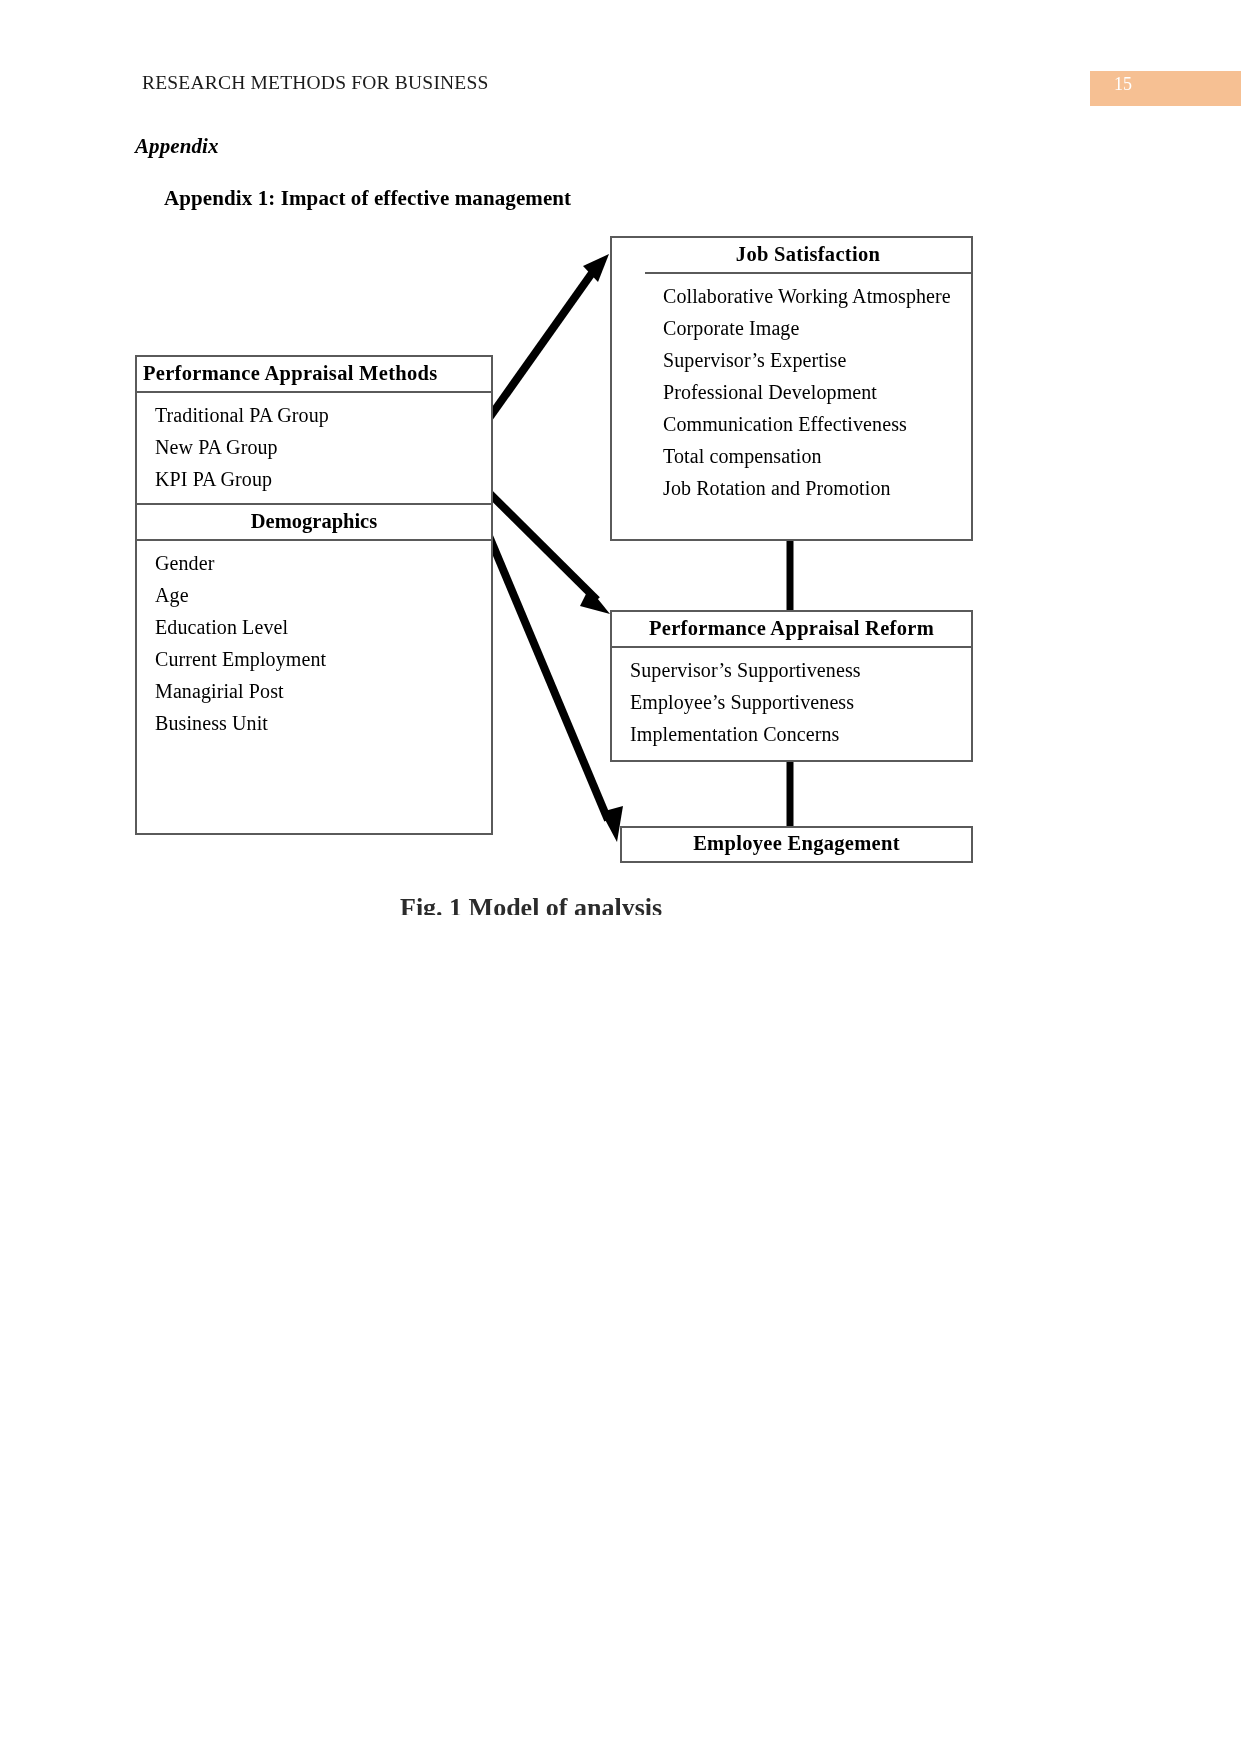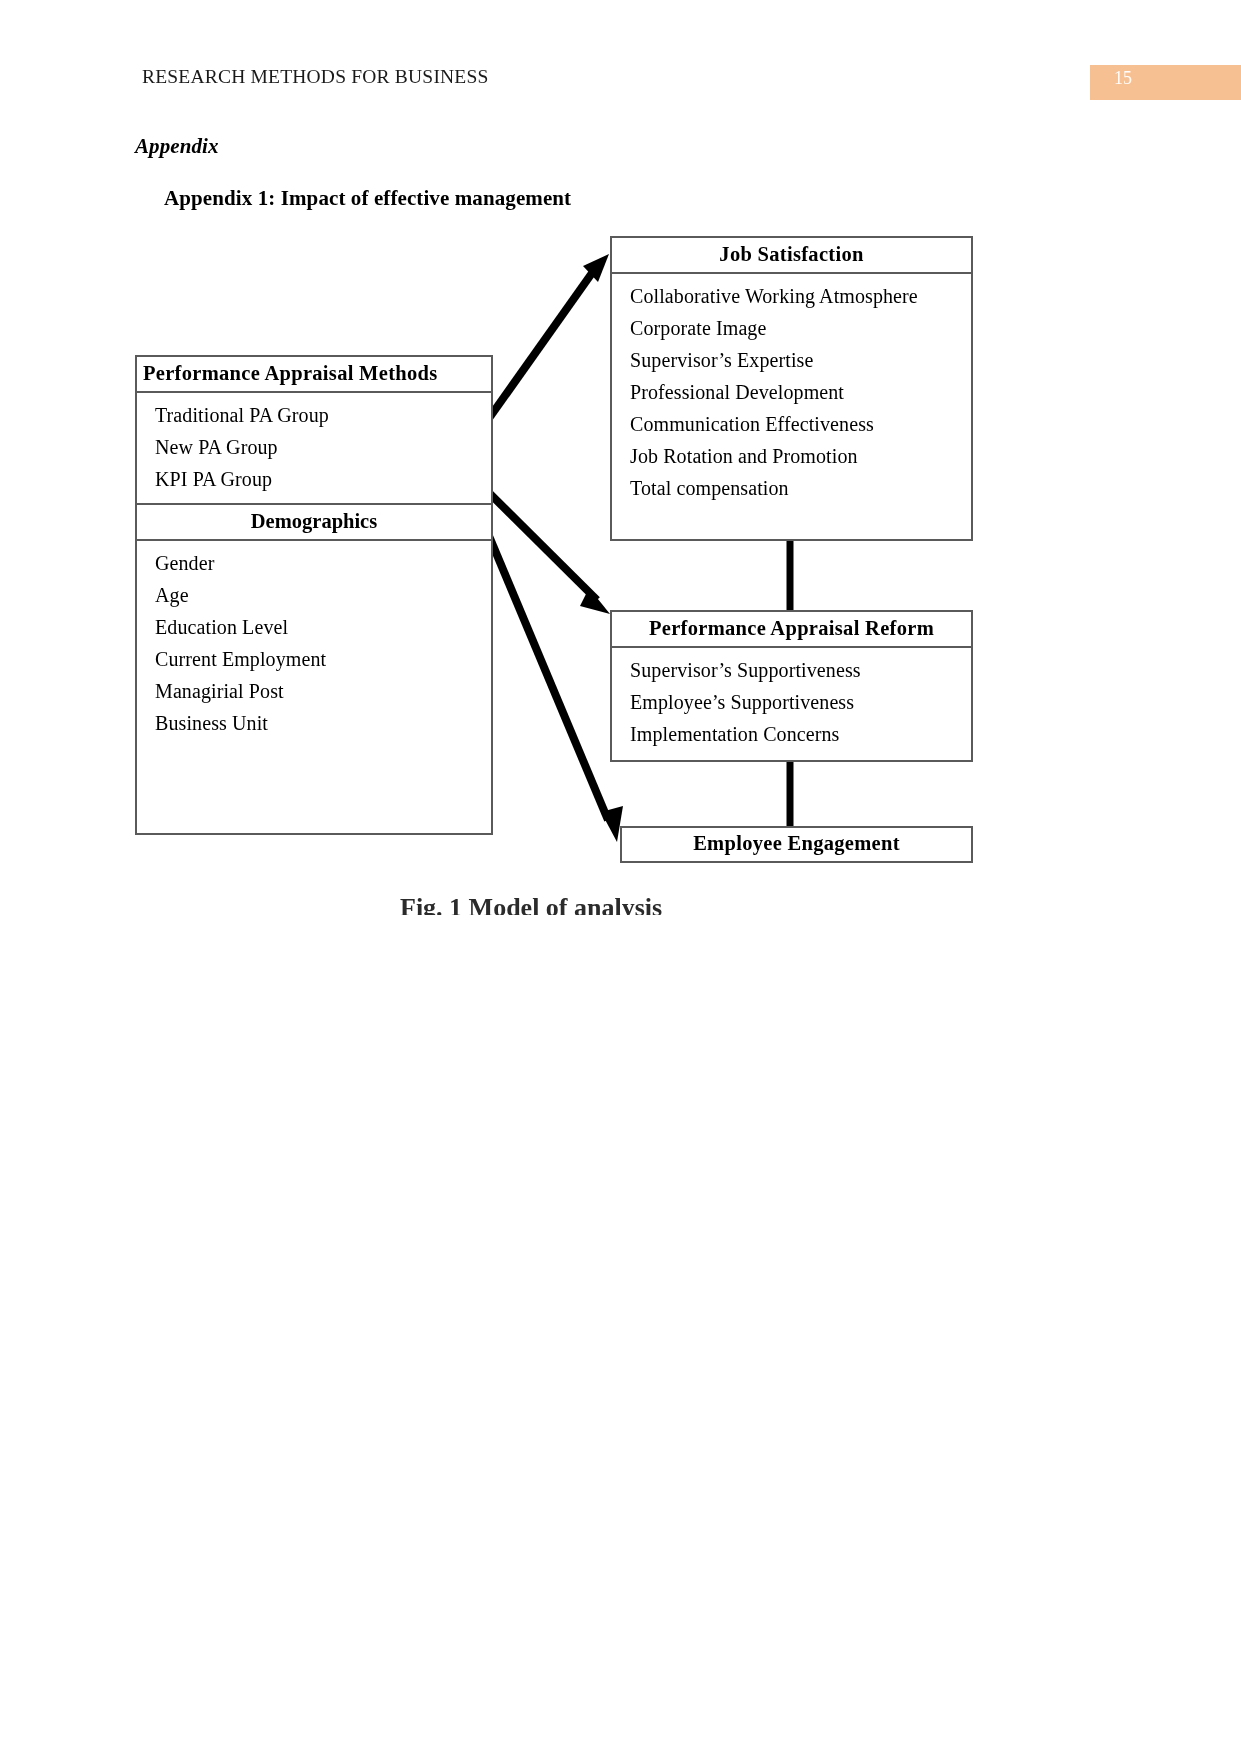--- a/index.html
+++ b/index.html
@@ -12,21 +12,21 @@
     height: 1754px;
     position: relative;
     font-family: "Liberation Serif", "DejaVu Serif", serif;
     color: #000000;
     overflow: hidden;
   }
 
   
   .page-header {
     position: absolute;
-    left: 0; top: 12px;
+    left: 0; top: 18px;
     width: 1241px;
     height: 100px;
   }
   .header-title {
     position: absolute;
     left: 142px;
     top: 54px;
     font-size: 19.5px;
     letter-spacing: 0.2px;
     color: #1a1a1a;
@@ -138,20 +138,21 @@
     border-bottom: 2px solid #5a5a5a;
     white-space: nowrap;
   }
 
   
   #box-job-satisfaction {
     left: 610px;
     top: 236px;
     width: 363px;
     height: 305px;
+    padding-left: 33px;
   }
   #box-pa-reform {
     left: 610px;
     top: 610px;
     width: 363px;
     height: 152px;
   }
   #box-employee-engagement {
     left: 620px;
     top: 826px;
@@ -235,22 +236,22 @@
   </div>
 
   <div class="dbox" id="box-job-satisfaction">
     <div class="dbox-header">Job Satisfaction</div>
     <ul class="dbox-list">
       <li>Collaborative Working Atmosphere</li>
       <li>Corporate Image</li>
       <li>Supervisor’s Expertise</li>
       <li>Professional Development</li>
       <li>Communication Effectiveness</li>
+      <li>Total compensation</li>
       <li>Job Rotation and Promotion</li>
-      <li>Total compensation</li>
     </ul>
   </div>
 
   <div class="dbox" id="box-pa-reform">
     <div class="dbox-header">Performance Appraisal Reform</div>
     <ul class="dbox-list">
       <li>Supervisor’s Supportiveness</li>
       <li>Employee’s Supportiveness</li>
       <li>Implementation Concerns</li>
     </ul>

